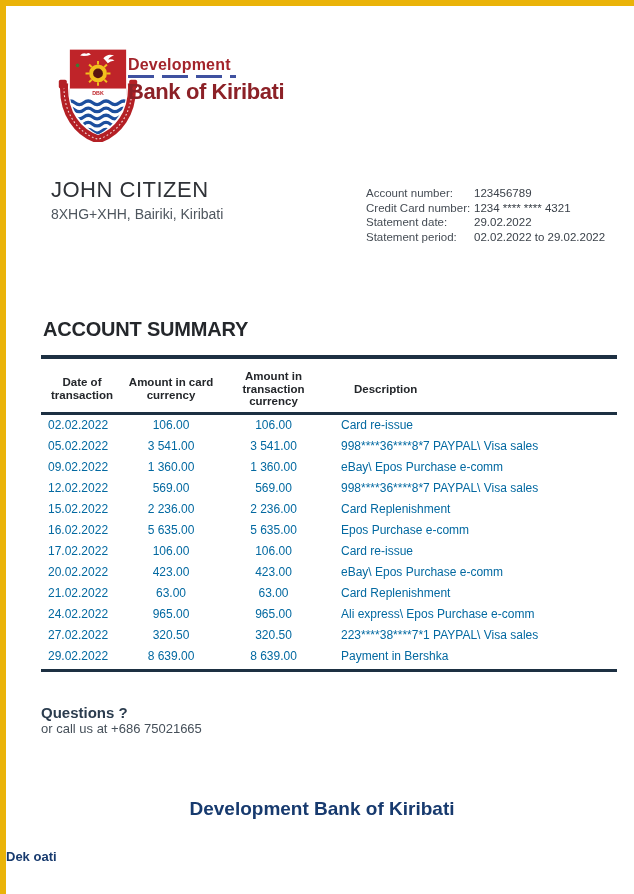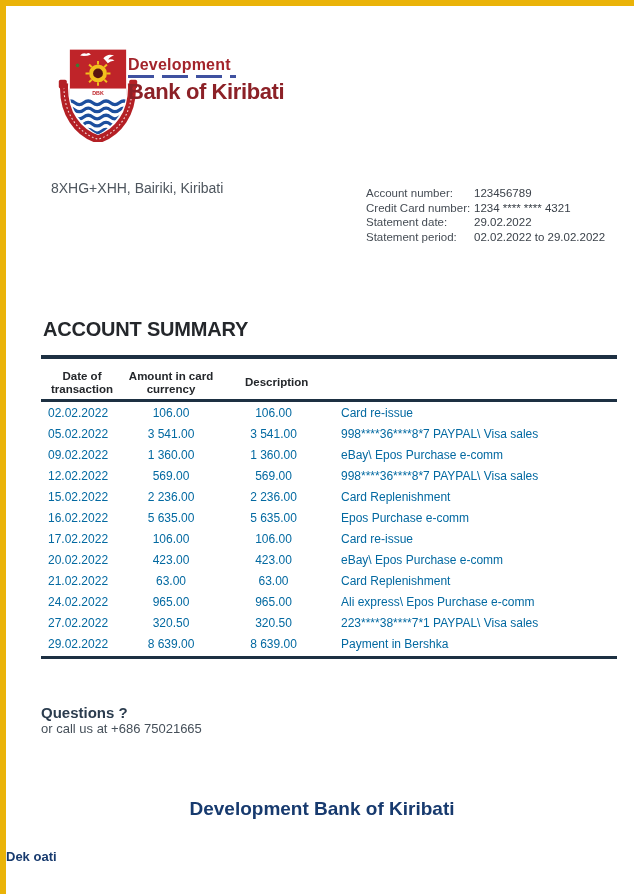--- a/index.html
+++ b/index.html
@@ -110,20 +110,21 @@
       </g>
     </svg>
     <div class="wordmark">
       <div class="brand-line1">Development</div>
       <div class="brand-underline"></div>
       <div class="brand-line2">Bank of Kiribati</div>
     </div>
   </div>
 
   <div class="customer">
+    <div class="customer-name">JOHN CITIZEN</div>
     <div class="customer-address">8XHG+XHH, Bairiki, Kiribati</div>
   </div>
 
   <div class="stmt">
     <div class="stmt-fields">
       <div class="stmt-row">
         <div class="stmt-label">Account number:</div>
         <div class="stmt-value">123456789</div>
       </div>
       <div class="stmt-row">
@@ -141,20 +142,21 @@
     </div>
   </div>
 
   <div class="summary-title">ACCOUNT SUMMARY</div>
 
   <div class="txn-table">
     <div class="bar bar-top"></div>
     <div class="thead">
       <div class="th c1">Date of transaction</div>
       <div class="th c2">Amount in card currency</div>
+      <div class="th c3">Amount in transaction currency</div>
       <div class="th c4">Description</div>
     </div>
     <div class="bar bar-mid"></div>
     <div>
     <div class="trow">
       <div class="td c1">02.02.2022</div>
       <div class="td c2">106.00</div>
       <div class="td c3">106.00</div>
       <div class="td c4">Card re-issue</div>
     </div>

